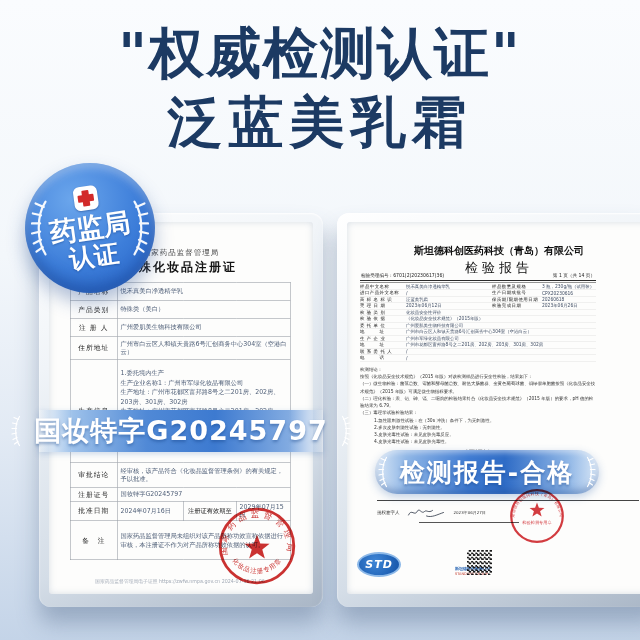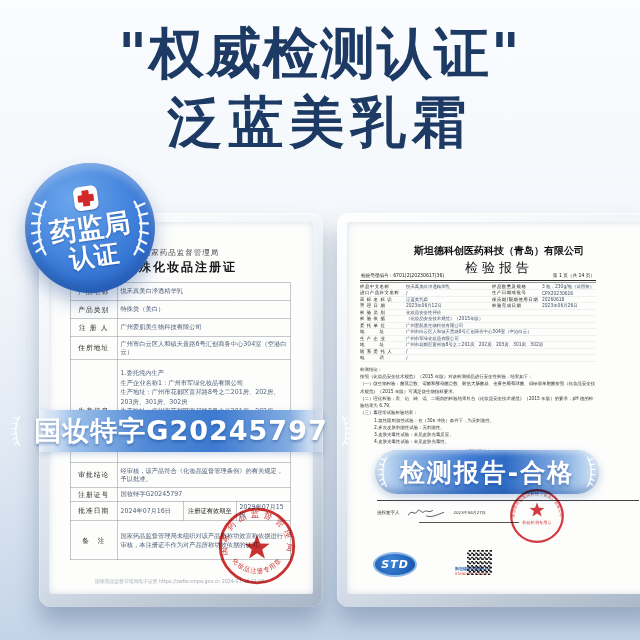--- a/index.html
+++ b/index.html
@@ -90,21 +90,21 @@
   .banner-text{color:#fff;font-size:25px;font-weight:bold;letter-spacing:2px;text-shadow:0 2px 3px rgba(25,70,140,.5);white-space:nowrap;}
 
   .rc-sep{position:absolute;left:30px;right:12px;top:278px;border-top:1px solid #444;}
   .rc-sign{position:absolute;left:30px;top:284px;width:360px;display:flex;align-items:center;gap:14px;font-size:9px;color:#222;white-space:nowrap;}
   .rc-sign .date{font-size:8px;color:#333;}
   .rc-signline{position:absolute;left:72px;top:300px;width:100px;border-top:1px solid #555;}
   .rc-seal{position:absolute;left:162px;top:266px;width:56px;height:56px;z-index:7;opacity:.9;mix-blend-mode:multiply;}
   .edge-mark{position:absolute;right:9px;top:116px;height:42px;border-left:2px dashed rgba(200,50,50,.5);}
 
   .rc-footer{position:absolute;left:0;right:0;top:322px;height:42px;}
-  .std-logo{position:absolute;left:26px;top:8px;width:40px;height:21px;border-radius:50%;
+  .std-logo{position:absolute;left:10px;top:8px;width:40px;height:21px;border-radius:50%;
     background:radial-gradient(circle at 40% 35%,#3f86d6,#1b5cb0 80%);border:2px solid #8db9e8;
     display:flex;align-items:center;justify-content:center;color:#fff;font-weight:bold;font-size:11px;font-style:italic;letter-spacing:1px;text-align:right;}
   .std-cap{position:absolute;left:108px;top:22px;width:150px;line-height:10px;white-space:nowrap;}
   .std-cap .c1{font-size:8px;color:#1b5cb0;font-weight:bold;}
   .std-cap .c2{font-size:7px;color:#c0392b;}
   .rc-qr{position:absolute;left:120px;top:6px;width:25px;height:25px;
     background:repeating-conic-gradient(#222 0% 25%,transparent 0% 50%);background-size:4.2px 4.2px;filter:contrast(1.1);}
   .laurel path,.laurel-b path{fill:none;stroke:#fff;stroke-width:2.4;stroke-linecap:round;}
 </style>
 </head>

